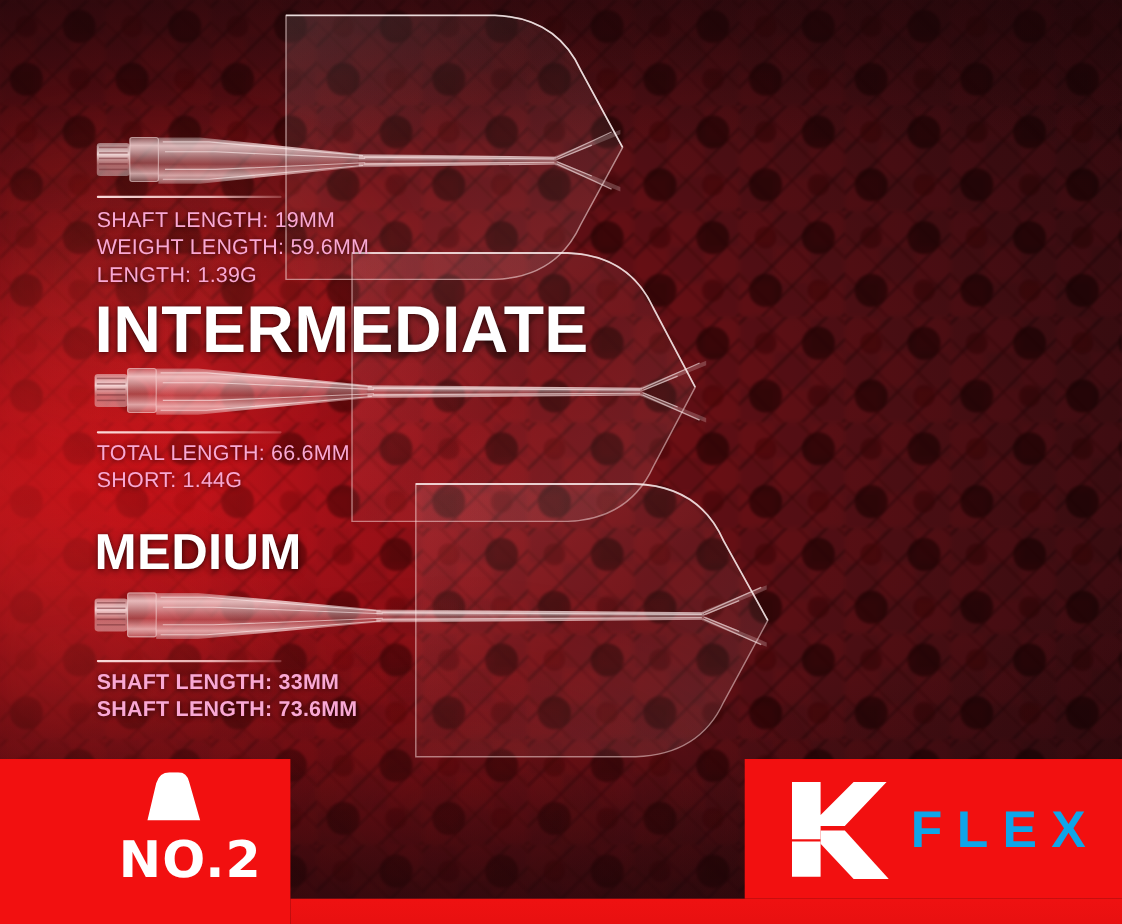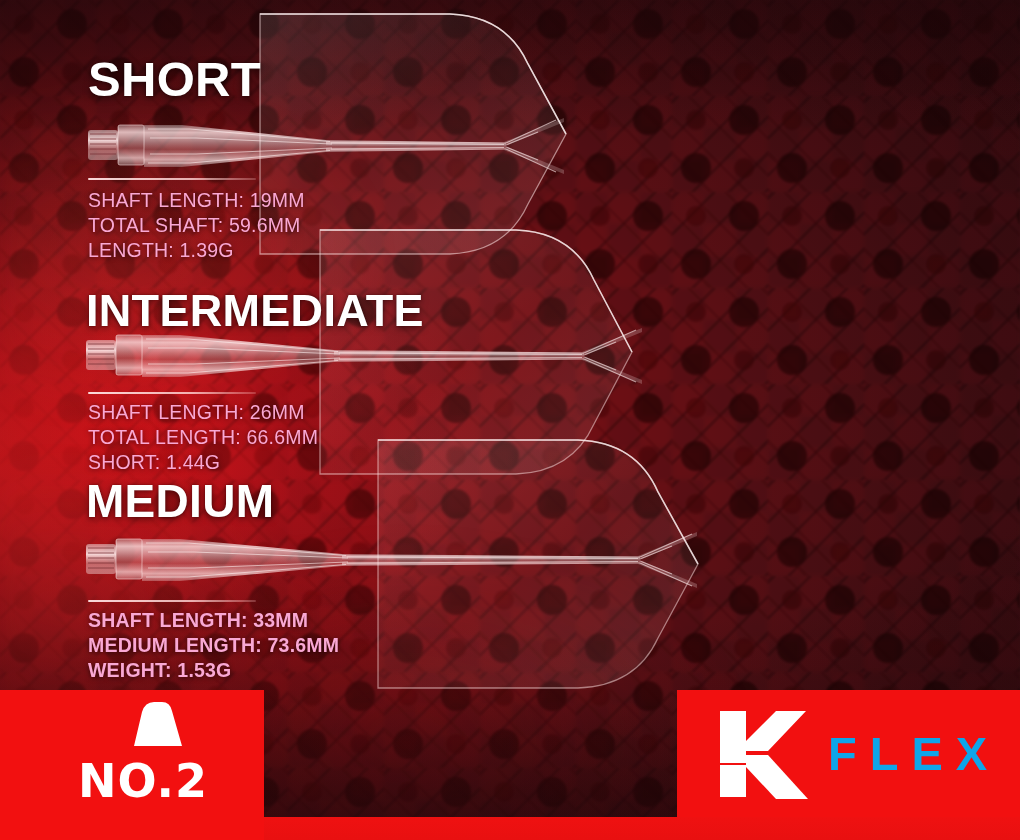--- a/index.html
+++ b/index.html
@@ -123,21 +123,21 @@
   }
   .no2-text {
     position: absolute;
     left: 0; bottom: 4px;
     width: 190px;
     color: #ffffff;
     font-size: 46px;
     font-weight: 700;
     letter-spacing: 1px;
     line-height: 1;
-    text-align: center;
+    text-align: right;
     font-family: "DejaVu Sans", sans-serif;
   }
 
   .kflex-wrap {
     position: absolute;
     left: 716px; top: 706px;
     height: 94px;
     display: flex;
     align-items: center;
     gap: 20px;
@@ -206,21 +206,20 @@
           <stop offset="0%" stop-color="#ffffff" stop-opacity="0.10"></stop>
           <stop offset="50%" stop-color="#ffd9d9" stop-opacity="0.045"></stop>
           <stop offset="100%" stop-color="#ffffff" stop-opacity="0.085"></stop>
         </linearGradient>
       </defs>
       <path d="M -10 8 L 190 8 Q 248 10 270 60 L 310 132 L 270 206 Q 248 254 190 256 L -10 256 Z" fill="url(#flg3)" stroke="rgba(255,230,230,0.5)" stroke-width="1.3"></path>
       <path d="M -10 8 L 190 8 Q 248 10 270 60 L 310 132" fill="none" stroke="rgba(255,245,245,0.72)" stroke-width="1.6"></path>
     </svg>
   </div>
 
-  <div class="size-title" style="left:88px; top:55px; font-size:49px;">SHORT</div>
 
   <div class="shaft" style="left:86px; top:118px; width:480px; height:56px;">
     <svg width="480" height="56" viewBox="0 0 480 56">
       <defs>
         <linearGradient id="sh1" x1="0" y1="0" x2="0" y2="1">
           <stop offset="0%" stop-color="#ffffff" stop-opacity="0.30"></stop>
           <stop offset="18%" stop-color="#ffe8e8" stop-opacity="0.78"></stop>
           <stop offset="42%" stop-color="#ffffff" stop-opacity="0.40"></stop>
           <stop offset="58%" stop-color="#e7b9b9" stop-opacity="0.30"></stop>
           <stop offset="82%" stop-color="#ffe2e2" stop-opacity="0.70"></stop>
@@ -265,25 +264,25 @@
       </g>
       <path d="M418 24 L478 0 L478 4 L422 27 Z" fill="rgba(255,235,235,0.22)"></path>
       <path d="M418 32 L478 56 L478 52 L422 29 Z" fill="rgba(255,235,235,0.22)"></path>
     </svg>
   </div>
 
   <div class="divider" style="left:88px; top:178px; width:168px;"></div>
 
   <div class="specs" style="left:88px; top:188px;">
     <div>SHAFT LENGTH: 19MM</div>
-    <div>TOTAL SHAFT: 59.6MM</div>
+    <div>WEIGHT LENGTH: 59.6MM</div>
     <div>LENGTH: 1.39G</div>
   </div>
 
-  <div class="size-title" style="left:86px; top:288px; font-size:45px;">INTERMEDIATE</div>
+  <div class="size-title" style="left:86px; top:270px; font-size:60px;">INTERMEDIATE</div>
 
   <div class="shaft" style="left:84px; top:328px; width:560px; height:56px;">
     <svg width="560" height="56" viewBox="0 0 560 56">
       <defs>
         <linearGradient id="sh2" x1="0" y1="0" x2="0" y2="1">
           <stop offset="0%" stop-color="#ffffff" stop-opacity="0.30"></stop>
           <stop offset="18%" stop-color="#ffe8e8" stop-opacity="0.78"></stop>
           <stop offset="42%" stop-color="#ffffff" stop-opacity="0.40"></stop>
           <stop offset="58%" stop-color="#e7b9b9" stop-opacity="0.30"></stop>
           <stop offset="82%" stop-color="#ffe2e2" stop-opacity="0.70"></stop>
@@ -322,21 +321,20 @@
         <path d="M500 29 L532 42"></path>
       </g>
       <path d="M498 24 L558 0 L558 4 L502 27 Z" fill="rgba(255,235,235,0.22)"></path>
       <path d="M498 32 L558 56 L558 52 L502 29 Z" fill="rgba(255,235,235,0.22)"></path>
     </svg>
   </div>
 
   <div class="divider" style="left:88px; top:392px; width:168px;"></div>
 
   <div class="specs" style="left:88px; top:400px;">
-    <div>SHAFT LENGTH: 26MM</div>
     <div>TOTAL LENGTH: 66.6MM</div>
     <div>SHORT: 1.44G</div>
   </div>
 
   <div class="size-title" style="left:86px; top:478px; font-size:46px;text-align:right;">MEDIUM</div>
 
   <div class="shaft" style="left:84px; top:532px; width:615px; height:56px;">
     <svg width="615" height="56" viewBox="0 0 615 56">
       <defs>
         <linearGradient id="sh3" x1="0" y1="0" x2="0" y2="1">
@@ -381,22 +379,21 @@
       </g>
       <path d="M554 24 L613 0 L613 4 L558 27 Z" fill="rgba(255,235,235,0.22)"></path>
       <path d="M554 32 L613 56 L613 52 L558 29 Z" fill="rgba(255,235,235,0.22)"></path>
     </svg>
   </div>
 
   <div class="divider" style="left:88px; top:600px; width:168px;"></div>
 
   <div class="specs" style="left:88px; top:608px;font-weight:bold;">
     <div>SHAFT LENGTH: 33MM</div>
-    <div>MEDIUM LENGTH: 73.6MM</div>
-    <div>WEIGHT: 1.53G</div>
+    <div>SHAFT LENGTH: 73.6MM</div>
   </div>
 
   <div class="bottom-strip"></div>
 
   <div class="banner" id="banner-left"></div>
   <div class="no2-wrap">
     <div class="no2-flight">
       <svg width="74" height="44" viewBox="0 0 74 44">
         <path d="M22 44 L30 10 Q33 0 42 0 L50 0 Q58 0 60 9 L70 44 Z" fill="#ffffff"></path>
       </svg>

